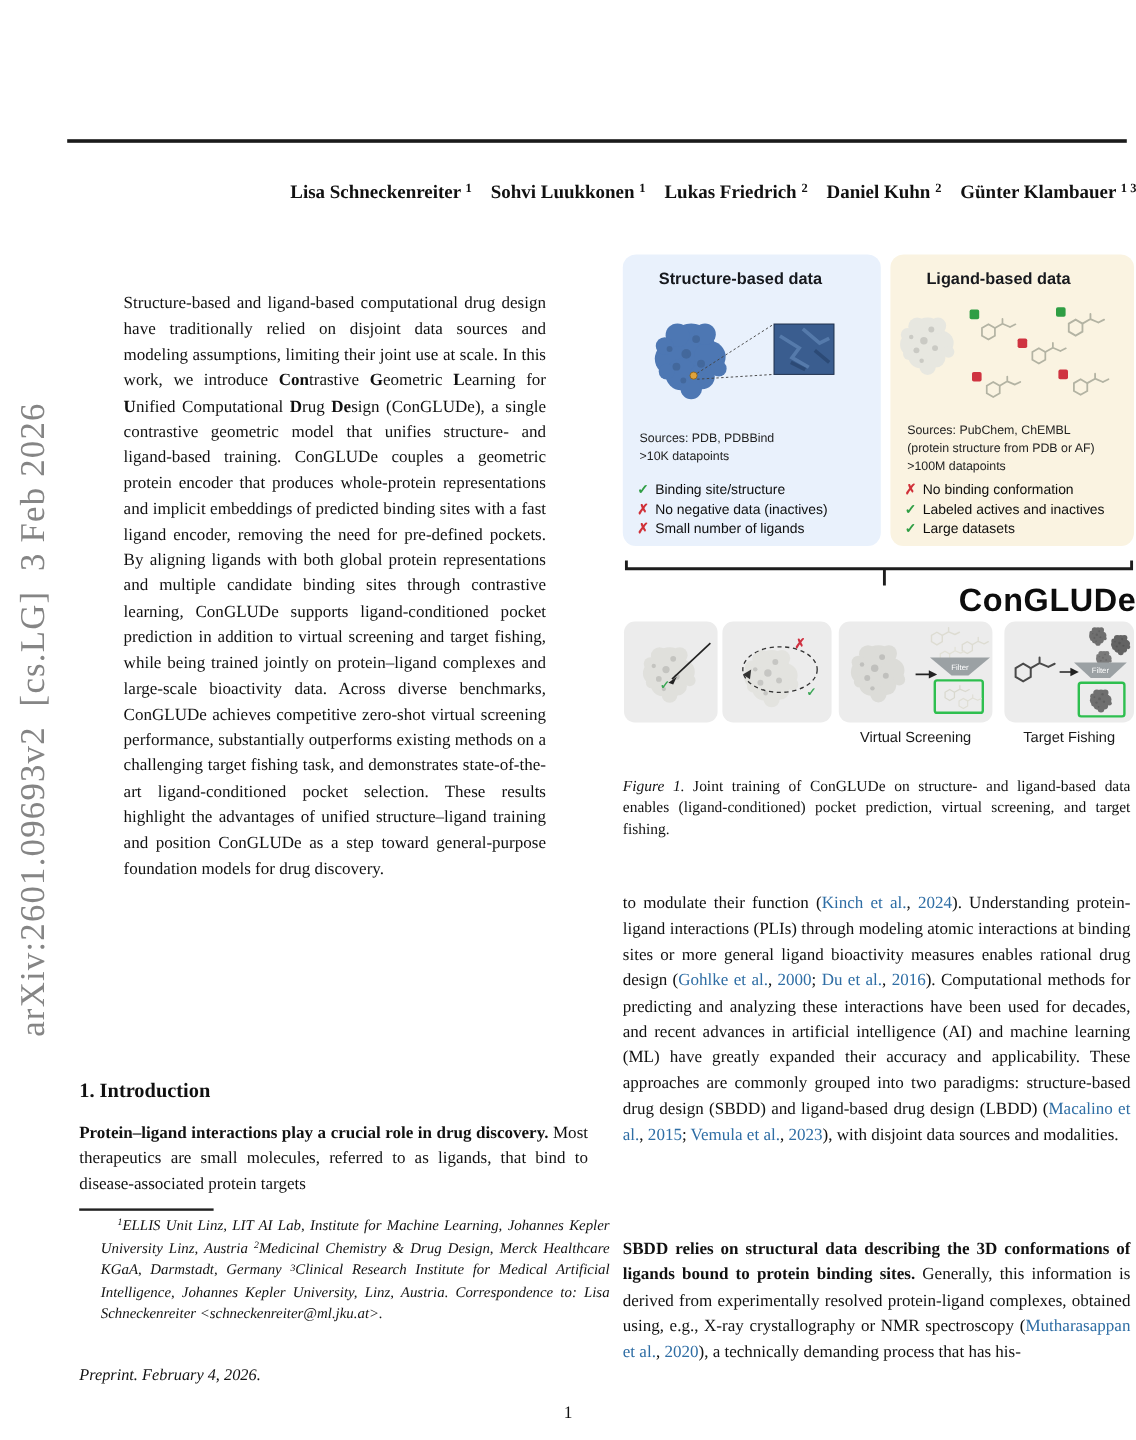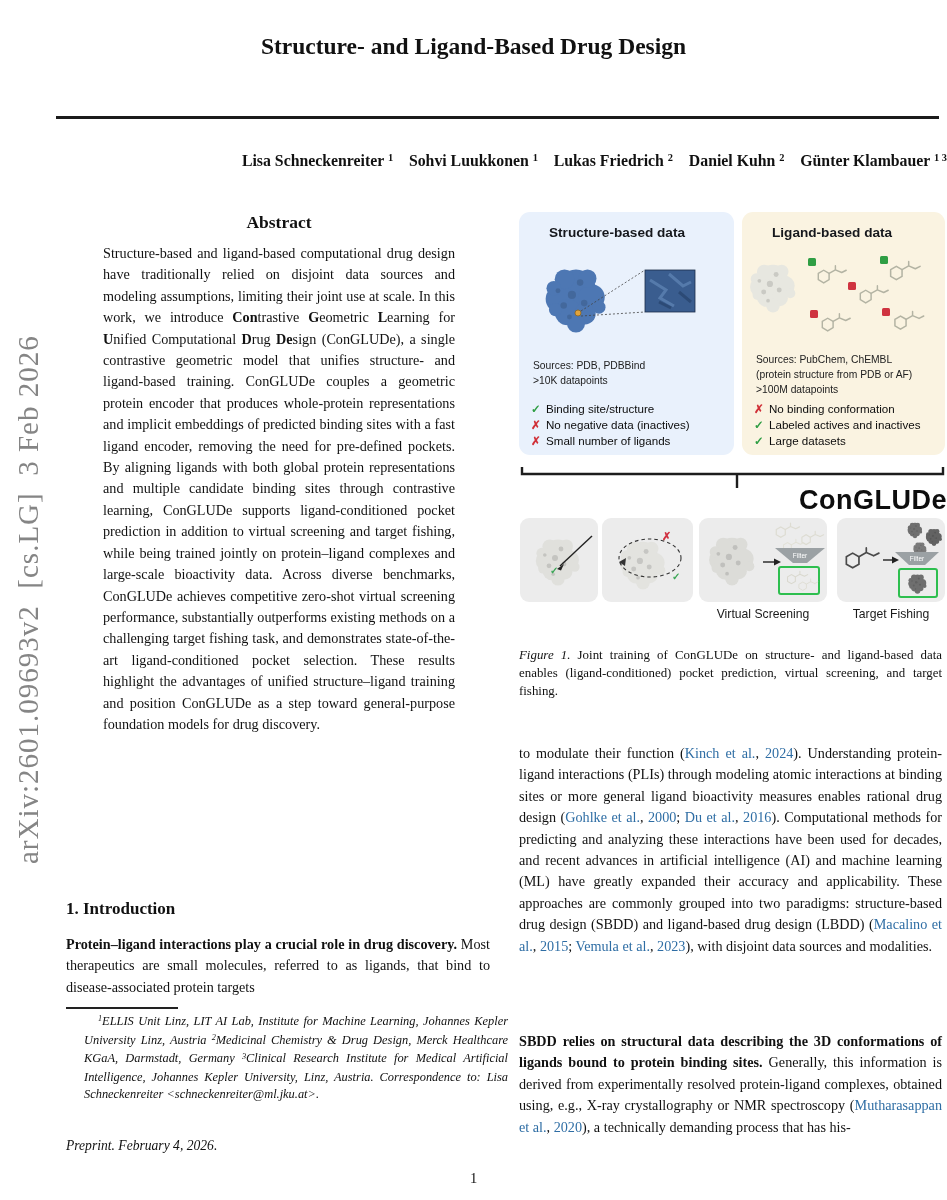--- a/index.html
+++ b/index.html
@@ -103,26 +103,24 @@
       </g>
     </symbol>
   </defs>
 </svg>
 
 <div class="page">
 
   <div class="arxiv">arXiv:2601.09693v2  [cs.LG]  3 Feb 2026</div>
 
   <div class="title">
-    <div>Structure- and Ligand-Based Drug Design</div>
   </div>
   <div class="rule"></div>
   <div class="authors"><span>Lisa Schneckenreiter </span><span class="seg-sup">1</span><span> Sohvi Luukkonen </span><span class="seg-sup">1</span><span> Lukas Friedrich </span><span class="seg-sup">2</span><span> Daniel Kuhn </span><span class="seg-sup">2</span><span> Günter Klambauer </span><span class="seg-sup">1 3</span></div>
 
-  <div class="abs-head">Abstract</div>
   <div class="abs-body body just"><span>Structure-based and ligand-based computational drug design have traditionally relied on disjoint data sources and modeling assumptions, limiting their joint use at scale. In this work, we introduce </span><span class="seg-b">Con</span><span>trastive </span><span class="seg-b">G</span><span>eometric </span><span class="seg-b">L</span><span>earning for </span><span class="seg-b">U</span><span>nified Computational </span><span class="seg-b">D</span><span>rug </span><span class="seg-b">De</span><span>sign (ConGLUDe), a single contrastive geometric model that unifies structure- and ligand-based training. ConGLUDe couples a geometric protein encoder that produces whole-protein representations and implicit embeddings of predicted binding sites with a fast ligand encoder, removing the need for pre-defined pockets. By aligning ligands with both global protein representations and multiple candidate binding sites through contrastive learning, ConGLUDe supports ligand-conditioned pocket prediction in addition to virtual screening and target fishing, while being trained jointly on protein–ligand complexes and large-scale bioactivity data. Across diverse benchmarks, ConGLUDe achieves competitive zero-shot virtual screening performance, substantially outperforms existing methods on a challenging target fishing task, and demonstrates state-of-the-art ligand-conditioned pocket selection. These results highlight the advantages of unified structure–ligand training and position ConGLUDe as a step toward general-purpose foundation models for drug discovery.</span></div>
 
   <div class="sec-head">1. Introduction</div>
   <div class="intro body just"><span class="seg-b">Protein–ligand interactions play a crucial role in drug discovery.</span><span> Most therapeutics are small molecules, referred to as ligands, that bind to disease-associated protein targets</span></div>
 
   <div class="fn-rule"></div>
   <div class="footnote just"><span class="seg-sup">1</span><span>ELLIS Unit Linz, LIT AI Lab, Institute for Machine Learning, Johannes Kepler University Linz, Austria </span><span class="seg-sup">2</span><span>Medicinal Chemistry &amp; Drug Design, Merck Healthcare KGaA, Darmstadt, Germany </span><span class="seg-sup">3</span><span>Clinical Research Institute for Medical Artificial Intelligence, Johannes Kepler University, Linz, Austria. Correspondence to: Lisa Schneckenreiter &lt;schneckenreiter@ml.jku.at&gt;.</span></div>
   <div class="preprint">Preprint. February 4, 2026.</div>
 
   <div class="figure">

